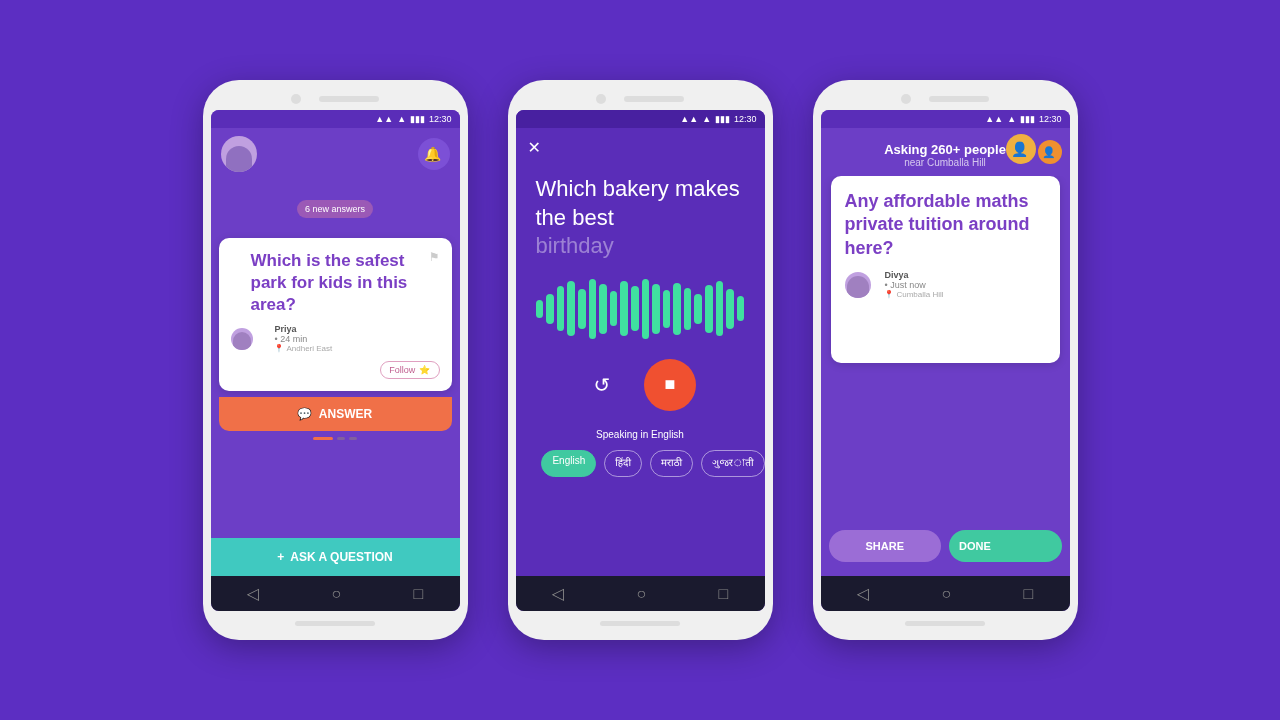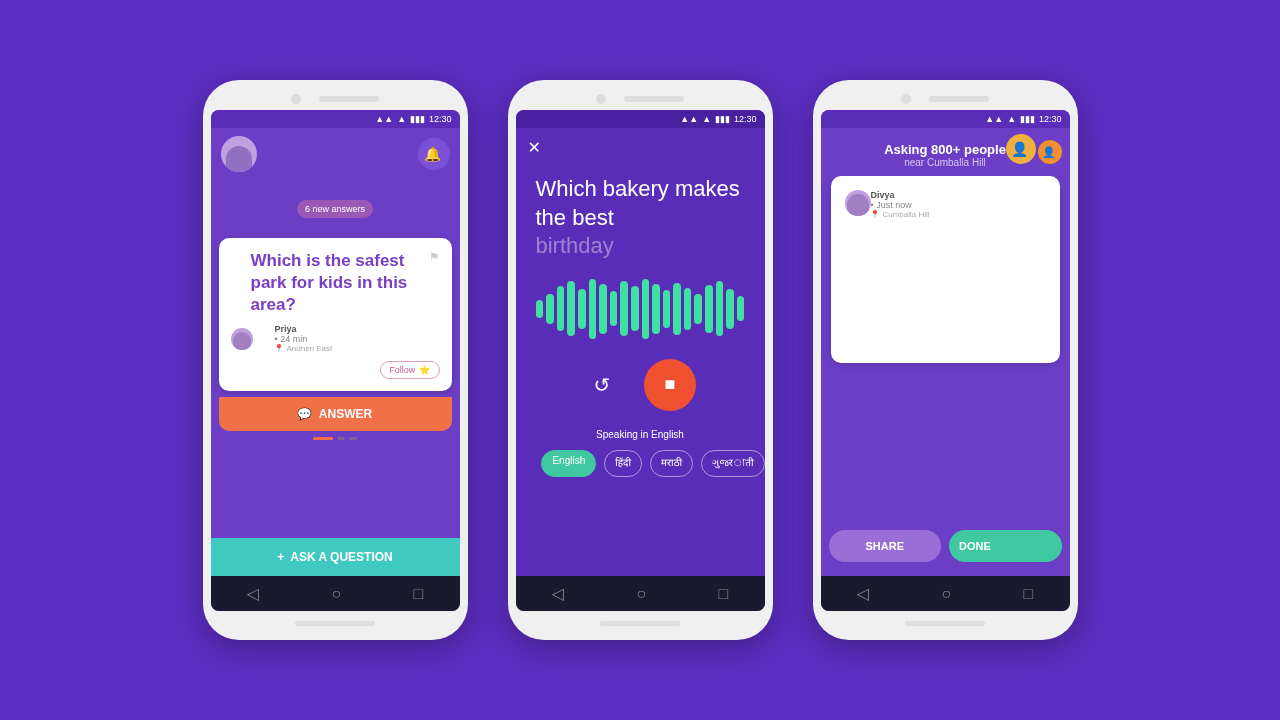--- a/index.html
+++ b/index.html
@@ -376,22 +376,22 @@
     .p3-question {
       font-size: 18px;
       color: #7b3fc4;
       font-weight: 600;
       line-height: 1.3;
       margin-bottom: 10px;
     }
 
     .p3-user-row {
       display: flex;
-      align-items: flex-start;
-      gap: 0;
+      align-items: center;
+      gap: 14px;
     }
 
     .p3-user-avatar {
       width: 26px;
       height: 26px;
       border-radius: 50%;
       background: #c0a0e0;
       overflow: hidden;
       display: flex;
       align-items: flex-end;
@@ -623,32 +623,33 @@
   <div class="phone-screen">
 
     <div class="status-bar">
       <span>▲▲</span>
       <span>▲</span>
       <span>▮▮▮</span>
       <span>12:30</span>
     </div>
 
     <div class="p3-top">
-      <div style="color:white;font-size:13px;font-weight:600;">Asking 800+ people</div>
+      <div style="color:white;font-size:13px;font-weight:600;">Asking 260+ people</div>
       <div style="color:rgba(255,255,255,0.7);font-size:10px;">near Cumballa Hill</div>
 
       <div style="position:absolute;right:8px;top:6px;display:flex;align-items:flex-end;gap:2px;">
         <div style="width:30px;height:30px;background:#f0b040;border-radius:50%;display:flex;align-items:center;justify-content:center;font-size:14px;">👤</div>
         <div style="width:24px;height:24px;background:#f09030;border-radius:50%;display:flex;align-items:center;justify-content:center;font-size:11px;">👤</div>
       </div>
       <div style="position:absolute;right:2px;top:0;width:90px;height:50px;background:rgba(255,255,255,0.1);border-radius:0 0 0 60px;z-index:-1;"></div>
     </div>
 
     <div style="background:#6c3ec6;flex:1;display:flex;flex-direction:column;padding:0 0 6px;">
       <div class="p3-card">
+        <div class="p3-question">Any affordable maths private tuition around here?</div>
         <div class="p3-user-row">
           <div class="p3-user-avatar">
             <div style="width:22px;height:22px;background:#a080c0;border-radius:50% 50% 0 0;"></div>
           </div>
           <div class="p3-user-info">
             <div class="p3-user-name">Divya</div>
             <div>• <span>Just now</span></div>
             <div class="p3-user-location">
               <span>📍</span>
                 <span>Cumballa Hill</span>

